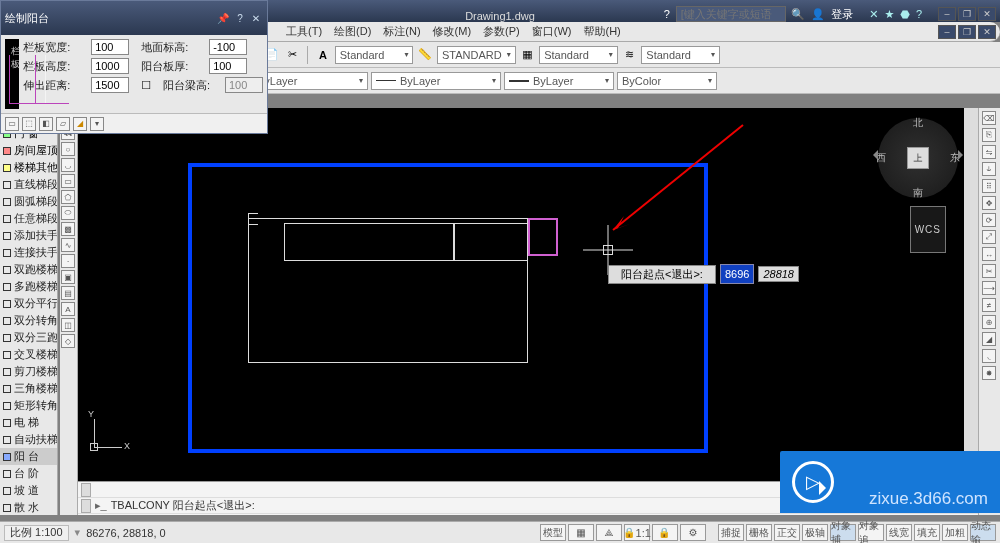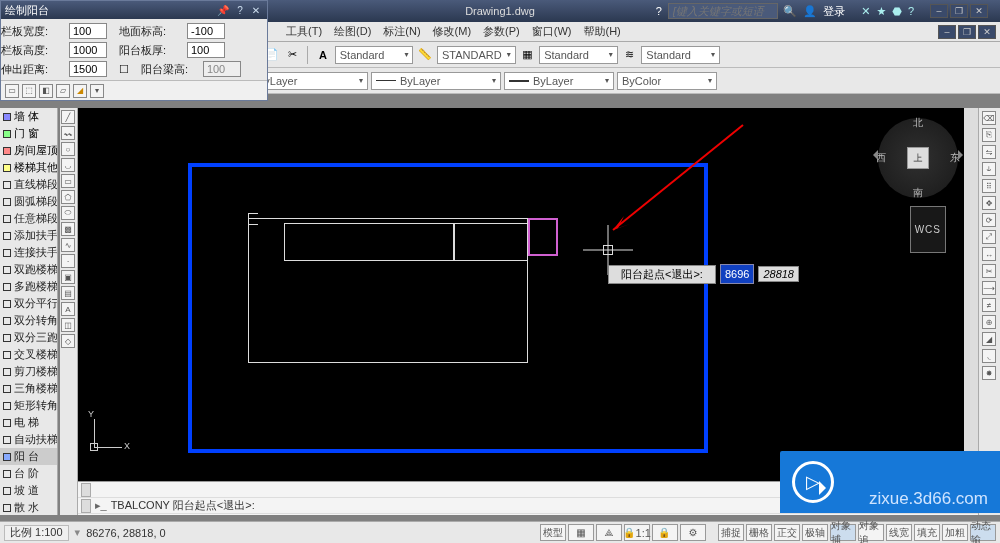--- a/index.html
+++ b/index.html
@@ -1,28 +1,28 @@
 <!DOCTYPE html>
 <html><head>
 <meta charset="utf-8">
 <style>
 * { margin: 0; padding: 0; box-sizing: border-box; font-family: "Microsoft YaHei", SimSun, sans-serif; font-size: 11px; }
 body { background: #808080; width: 1000px; height: 543px; overflow: hidden; position: relative; }
 
 
-.titlebar { height: 22px; background: linear-gradient(#4a5a7a,#2b3850); color:#fff; display:flex; align-items:center; padding: 0 12px; }
+.titlebar { height: 22px; background: linear-gradient(#4a5a7a,#2b3850); color:#fff; display:flex; align-items:flex-end; padding: 0 4px; }
 .titlebar .doc { position:absolute; left:50%; transform:translateX(-50%); color:#ddd; }
 .titlebar .search { margin-left:auto; display:flex; align-items:center; gap:6px; }
-.titlebar .search input { width: 110px; height:16px; background:#4a5a7a; border:1px solid #666; color:#ccc; padding: 0 4px; font-style: italic; }
+.titlebar .search input { width: 110px; height:16px; background:#4a5a7a; border:1px solid #666; color:#ccc; padding: 0 4px; }
 .titlebar .right-icons { display:flex; gap:6px; margin-left:10px; align-items:center; color:#aee; }
 .titlebar .win-ctrl { display:flex; gap:2px; margin-left:10px; }
 .win-btn { width:18px; height:14px; background:#3a4a6a; border:1px solid #555; color:#ccc; display:flex; align-items:center; justify-content:center; font-size:9px; }
 
 
-.menubar { height: 20px; background:#e8e8e8; display:flex; align-items:center; padding-left: 280px; gap:0; border-bottom:1px solid #aaa; }
+.menubar { height: 20px; background:#e8e8e8; display:flex; align-items:center; padding-left: 280px; gap:0; border-bottom:1px solid #aaa;border-radius:10px; }
 .menubar span { padding: 2px 6px; color:#333; }
 
 
 .toolbar-row { height: 26px; background:#e8e8e8; border-bottom:1px solid #bbb; display:flex; align-items:center; padding: 0 280px 0 80px; gap:3px; }
 .toolbar-row .sep { width:1px; height:18px; background:#aaa; margin:0 3px; }
 .tb-btn { width:20px; height:20px; display:flex; align-items:center; justify-content:center; border:1px solid transparent; }
 .combo { height:18px; background:#fff; border:1px solid #999; display:flex; align-items:center; padding:0 4px; gap:4px; color:#555; }
 .combo .chev { margin-left:auto; color:#555; font-size:8px; }
 
 
@@ -49,21 +49,21 @@
 .tab.active { background:#fff; }
 
 
 .compass { position:absolute; right:20px; top:10px; width:80px; height:80px; border-radius:50%; background: radial-gradient(circle, rgba(80,80,80,0.6), rgba(30,30,30,0.8)); display:flex; align-items:center; justify-content:center;}
 .compass .dir { position:absolute; color:#bbb; font-size:10px;}
 .compass .cube { width:22px; height:22px; background:#ddd; border:1px solid #999; display:flex; align-items:center; justify-content:center; color:#333; font-size:9px; }
 .wcs { position:absolute; right:32px; top:98px; padding:17px 4px; border:1px solid #777; color:#ccc; background:rgba(40,40,40,0.6); font-size:10px; letter-spacing:1px;}
 
 
 .float-panel { position:absolute; left:0; top:0; width:268px; background:#e8e8e8; border:1px solid #6a7a9a; z-index:50; }
-.fp-title { height:18px; background:linear-gradient(#4a5a7a,#2b3850); color:#fff; display:flex; align-items:center; padding:0 4px; }
+.fp-title { height:34px; background:linear-gradient(#4a5a7a,#2b3850); color:#fff; display:flex; align-items:center; padding:0 4px; }
 .fp-title .r { margin-left:auto; display:flex; gap:2px;}
 .fp-title .r span { width:14px; height:14px; display:flex; align-items:center; justify-content:center; color:#cde; font-size:10px;}
 .fp-body { display:flex; }
 .fp-preview { width:70px; height:70px; margin:4px; background:#000; position:relative; }
 .fp-fields { flex:1; padding:4px 4px 0 0; }
 .fp-row { display:flex; align-items:center; margin-bottom:3px; gap:12px; }
 .fp-row label { width:56px; text-align:left; color:#222; }
 .fp-row input { width:38px; height:16px; border:1px solid #888; padding:0 3px; background:#fff; }
 .fp-row input.dis { background:#eee; color:#888; }
 .fp-toolbar { height:20px; border-top:1px solid #bbb; background:#f0f0f0; display:flex; align-items:center; gap:3px; padding:0 4px;}
@@ -416,20 +416,27 @@
 <div class="float-panel">
   <div class="fp-title">
     <span>绘制阳台</span>
     <div class="r">
       <span>📌</span>
       <span>?</span>
       <span>✕</span>
     </div>
   </div>
   <div class="fp-body">
+    <div class="fp-preview">
+      <div style="position:absolute; left:6px; top:6px; color:#ccc; font-size:9px;">栏板</div>
+      <div style="position:absolute; left:4px; top:16px; width:1px; height:48px; background:#b4b;"></div>
+      <div style="position:absolute; left:4px; top:64px; width:60px; height:1px; background:#b4b;"></div>
+      <div style="position:absolute; left:30px; top:16px; width:1px; height:48px; background:#b4b;"></div>
+      <div style="position:absolute; left:40px; top:16px; width:1px; height:48px; background:#fff; opacity:.5"></div>
+    </div>
     <div class="fp-fields">
       <div class="fp-row">
         <label>栏板宽度:</label>
         <input value="100" style="">
         <label>地面标高:</label>
         <input value="-100" style="">
       </div>
       <div class="fp-row">
         <label>栏板高度:</label>
         <input value="1000" style="">

